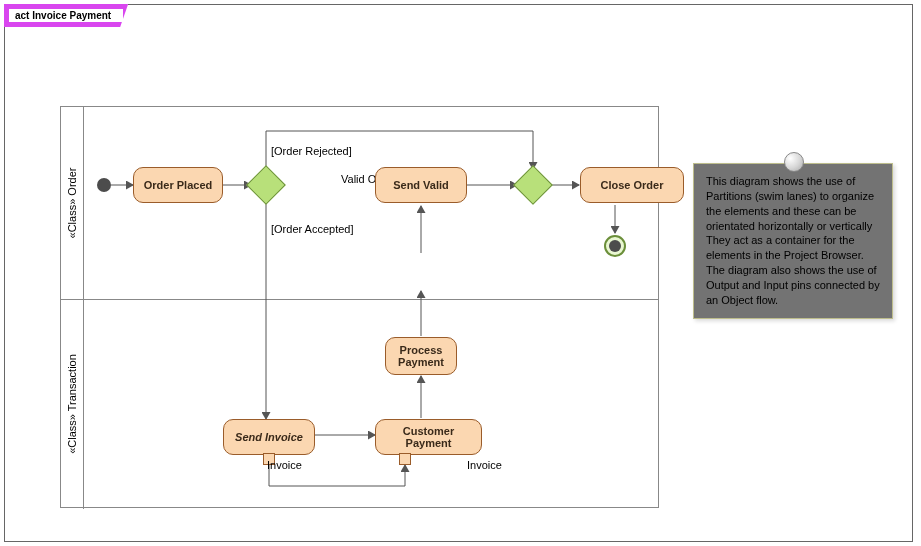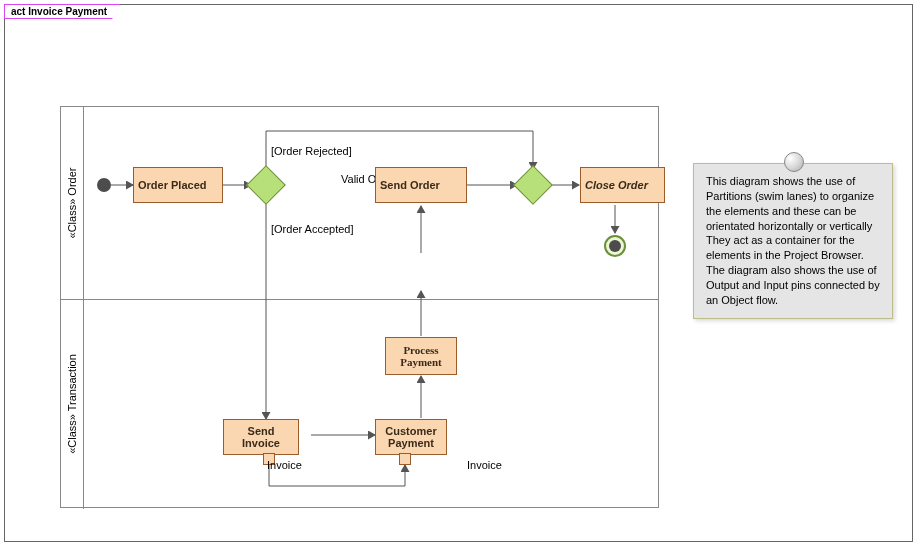--- a/index.html
+++ b/index.html
@@ -19,21 +19,21 @@
     width: 909px;
     height: 538px;
     border: 1px solid #666;
     box-sizing: border-box;
   }
   .frame-tab {
     position: absolute;
     left: -1px;
     top: -1px;
     background: #fff;
-    border: 1px solid #d946ef;
+    border: 5px solid #d946ef;
     font-size: 10px;
     padding: 1px 12px 1px 6px;
     font-weight: bold;
     clip-path: polygon(0 0, 100% 0, calc(100% - 8px) 100%, 0 100%);
   }
   .title {
     position: absolute;
     font-size: 16px;
     font-weight: bold;
   }
@@ -58,24 +58,24 @@
   }
   .partition-divider {
     position: absolute;
     left: 0; right: 0;
     border-top: 1px solid #888;
   }
   .activity {
     position: absolute;
     background: #fbd7b1;
     border: 1px solid #9a5c2a;
-    border-radius: 0;
+    border-radius: 10px;
     display: flex;
     align-items: center;
-    justify-content: flex-start;
+    justify-content: center;
     text-align: center;
     font-size: 11px;
     font-weight: bold;
     color: #3a2a1a;
     box-sizing: border-box;
     padding: 2px 4px;
   }
   .decision {
     position: absolute;
     width: 28px; height: 28px;
@@ -100,21 +100,21 @@
   }
   .final-inner {
     position: absolute;
     left: 3px; top: 3px;
     width: 12px; height: 12px;
     background: #4c4c4c;
     border-radius: 50%;
   }
   .note {
     position: absolute;
-    background: #e5e5e5;
+    background: #737373;
     border: 1px solid #bdbd8c;
     box-shadow: 2px 2px 4px rgba(0,0,0,0.15);
     font-size: 11px;
     padding: 10px 12px;
     box-sizing: border-box;
     line-height: 1.35;
   }
   .pin-knob {
     position: absolute;
     width: 20px; height: 20px;
@@ -203,39 +203,39 @@
   <div class="initial" style="left:92px; top:173px;"></div>
 
   <div class="activity" style="left:128px; top:162px; width:90px; height:36px;">
     <span>Order Placed</span>
   </div>
 
   <div class="decision" style="left:247px; top:166px;"></div>
   <div class="label" style="left:288px; top:168px; width:40px; text-align:center;">Valid Order?</div>
 
   <div class="activity" style="left:370px; top:162px; width:92px; height:36px;">
-    <span>Send Order</span>
+    <span>Send Valid</span>
   </div>
 
   <div class="decision" style="left:514px; top:166px;"></div>
 
-  <div class="activity" style="left:575px; top:162px; width:85px; height:36px;font-style:italic;">
+  <div class="activity" style="left:575px; top:162px; width:104px; height:36px;">
     <span>Close Order</span>
   </div>
 
 
-  <div class="activity" style="left:380px; top:332px; width:72px; height:38px;font-family:Liberation Serif, serif;">
+  <div class="activity" style="left:380px; top:332px; width:72px; height:38px;">
     <span>Process Payment</span>
   </div>
 
-  <div class="activity" style="left:218px; top:414px; width:76px; height:36px;">
+  <div class="activity" style="left:218px; top:414px; width:92px; height:36px;font-style:italic;">
     <span>Send Invoice</span>
   </div>
 
-  <div class="activity" style="left:370px; top:414px; width:72px; height:36px;">
+  <div class="activity" style="left:370px; top:414px; width:107px; height:36px;">
     <span>Customer Payment</span>
   </div>
 
   <div class="pin" style="left:258px; top:448px;"></div>
   <div class="pin" style="left:394px; top:448px;"></div>
 
   <div class="final-outer" style="left:599px; top:230px;">
     <div class="final-inner"></div>
   </div>
 

